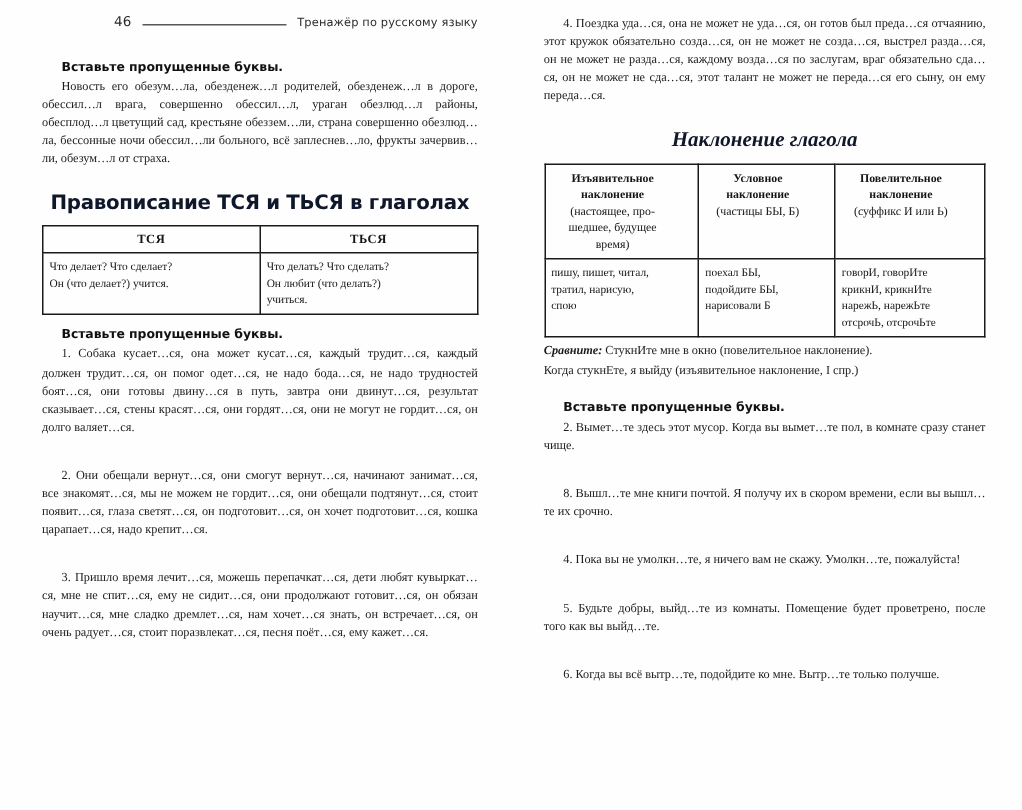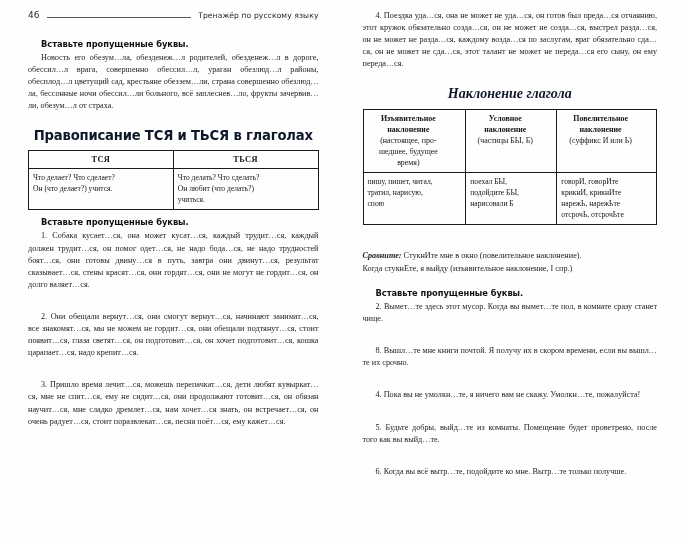--- a/index.html
+++ b/index.html
@@ -39,20 +39,21 @@
     height: 22px;
     font-family: "DejaVu Sans", "Liberation Sans", sans-serif;
     font-size: 7.6px;
     color: #2b2b2b;
     letter-spacing: .1px;
   }
   .runhead .folio {
     font-size: 9px;
     color: #2b2b2b;
     flex: 0 0 auto;
+    margin-left: 48px;
   }
   .runhead .rule {
     flex: 1 1 auto;
     height: 1px;
     background: #585858;
     margin: 0 7px 2px 7px;
   }
   .runhead .chap { flex: 0 0 auto; white-space: nowrap; }
   .runhead.right .folio { order: 3; }
   .runhead.right .chap  { order: 1; }
@@ -122,21 +123,21 @@
   td.hdr-cell {
     text-align: center;
     font-size: 7.9px;
     line-height: 11.6px;
   }
   td.hdr-cell .strong { font-weight: bold; }
   .cell-lines div { white-space: nowrap; }
 
   
   .compare {
-    margin-top: 25px;
+    margin-top: 3px;
     font-size: 8.2px;
     line-height: 12.3px;
     color: #1c1c1c;
   }
   .compare .lead {
     font-style: italic;
     font-weight: bold;
   }
   .compare div { margin: 0; }
 

